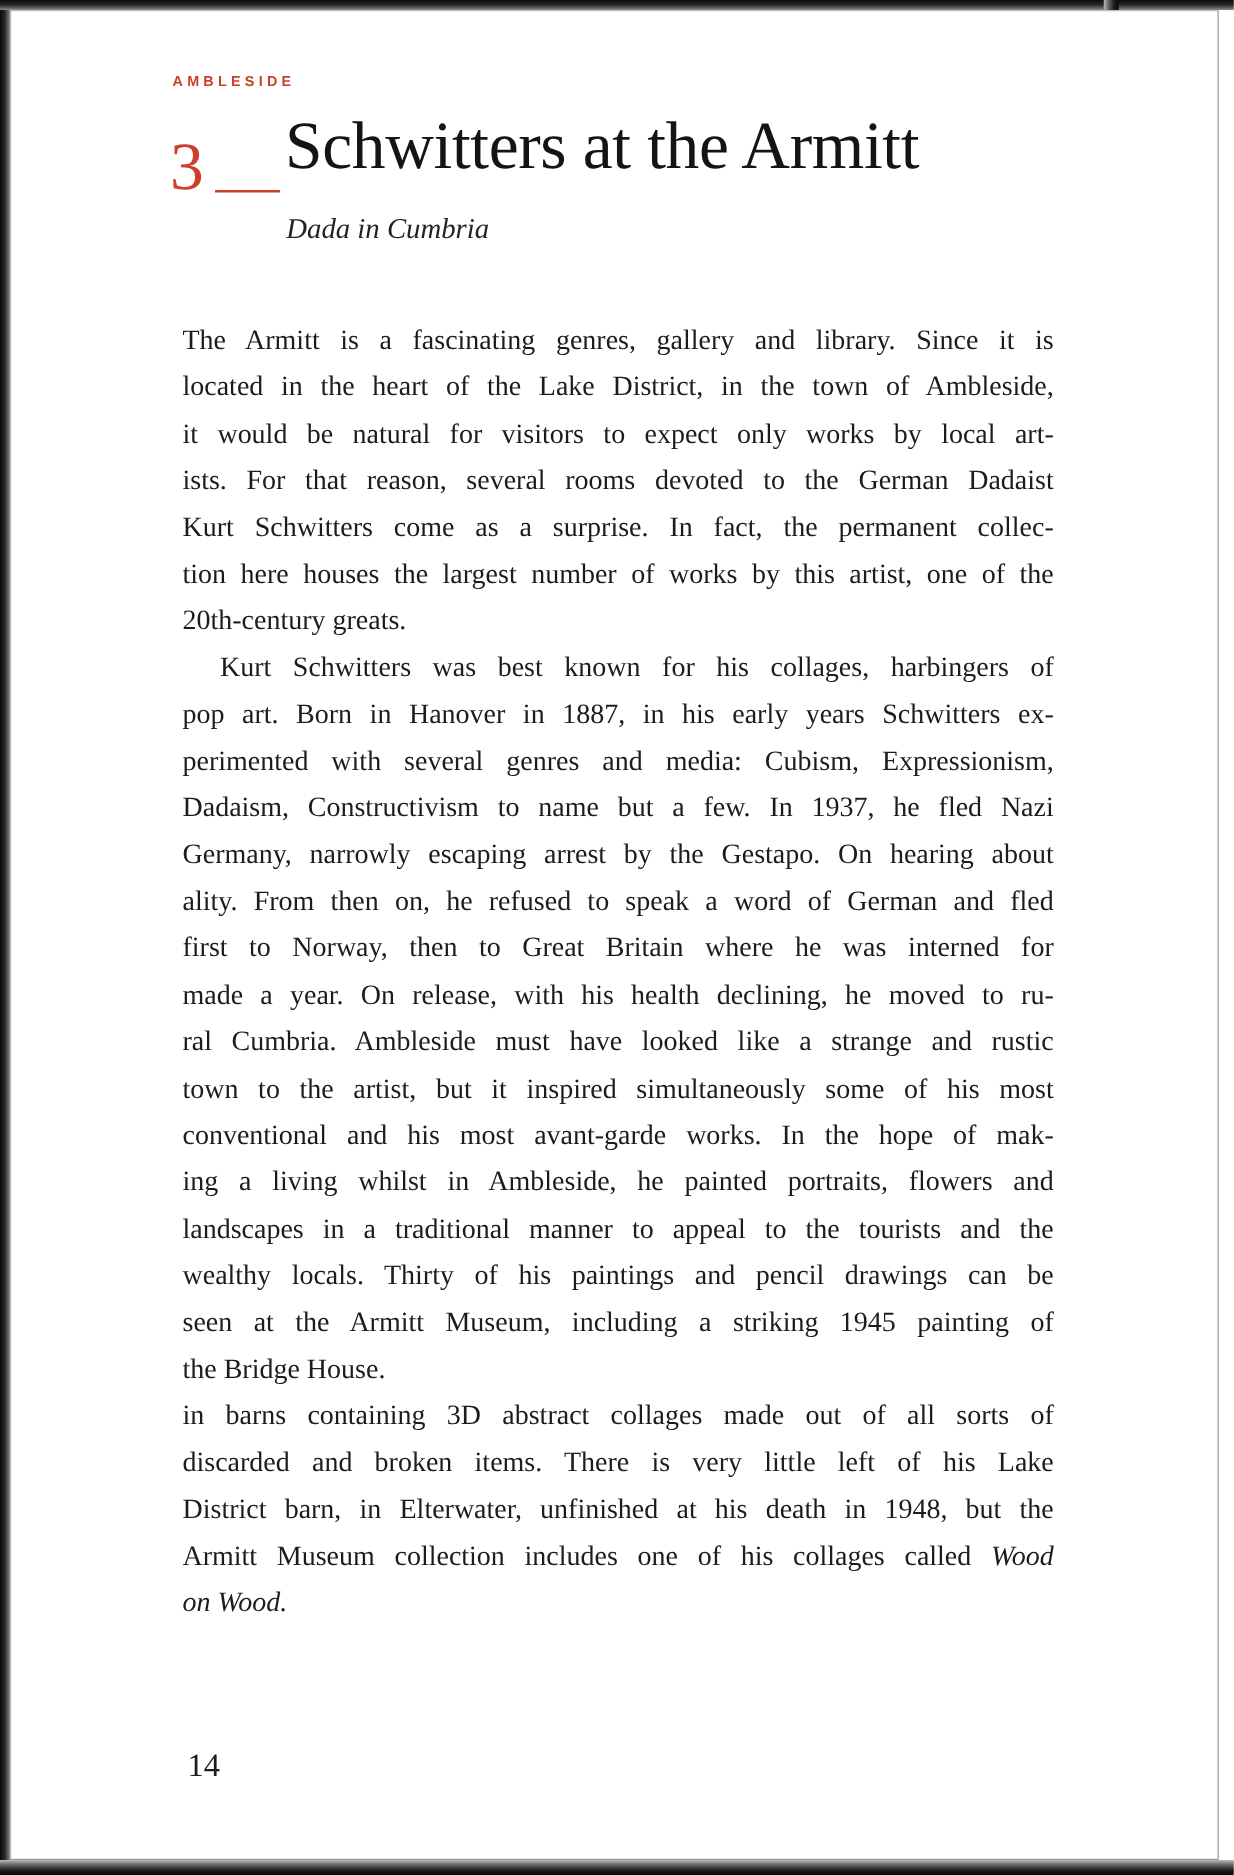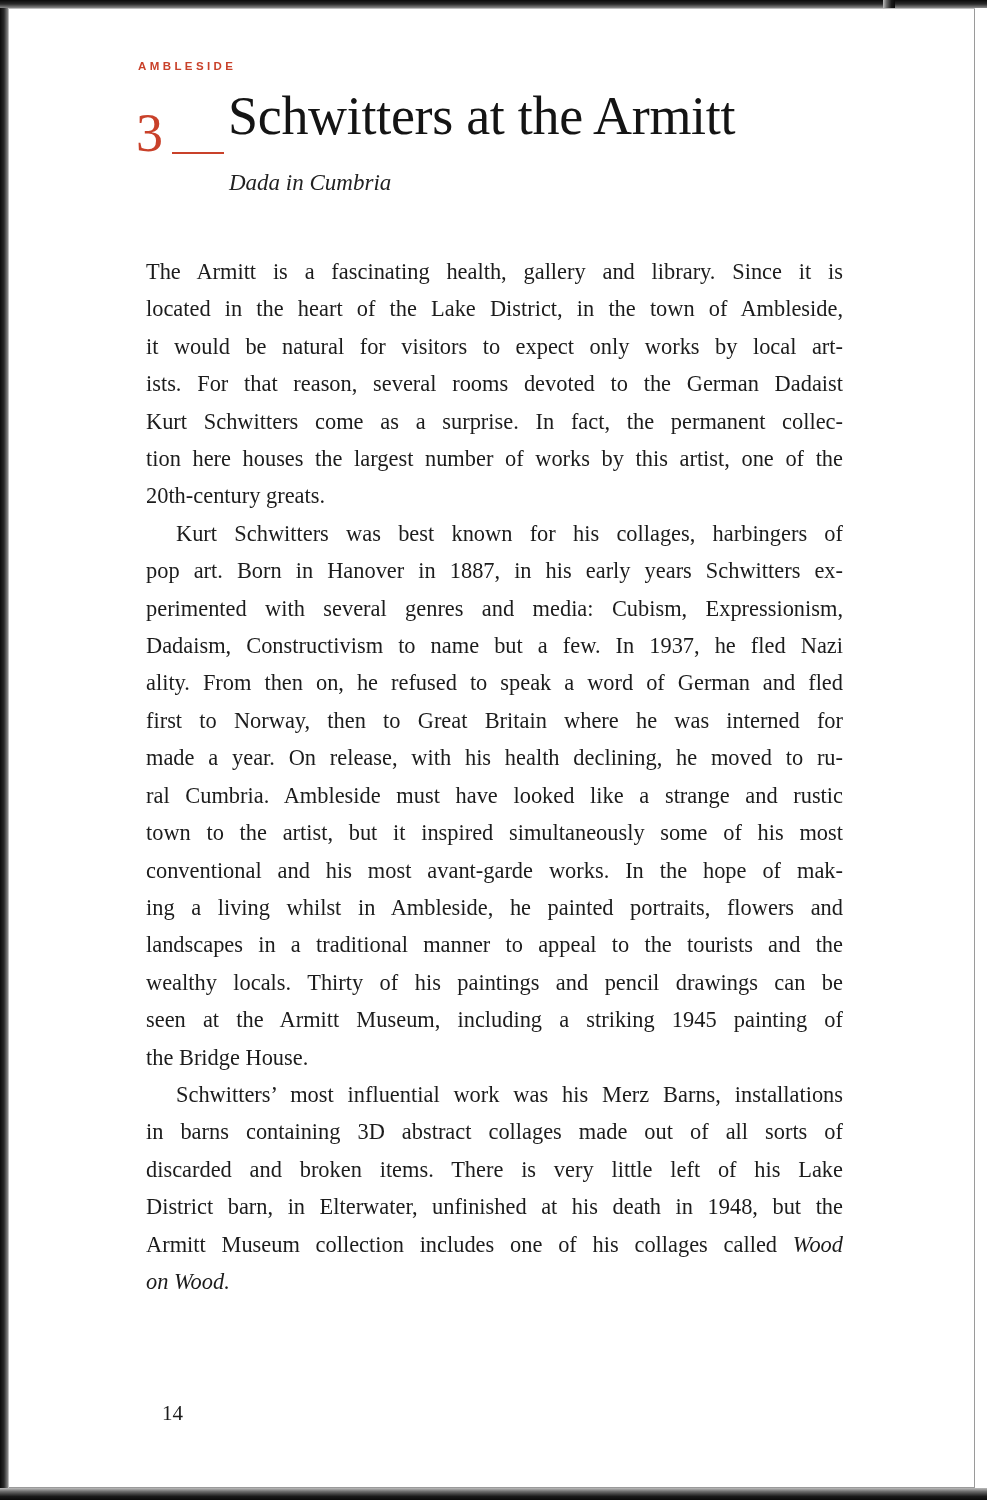--- a/index.html
+++ b/index.html
@@ -117,24 +117,24 @@
       white-space: nowrap;
     }
     .line.last {
       text-align-last: left;
     }
     .line.indent {
       padding-left: 30px;
     }
     .page-number {
       position: absolute;
-      left: 162px;
+      left: 150px;
       top: 1399px;
       font-family: "Liberation Serif", serif;
-      font-size: 21px;
+      font-size: 26px;
       line-height: 28px;
       color: #1c1c1c;
     }
     em { font-style: italic; }
   </style>
 </head>
 <body>
 
 <div class="frame">
   <div class="edge-left"></div>
@@ -146,47 +146,47 @@
 
   <div class="running-head">AMBLESIDE</div>
 
   <div class="chapter-number">3</div>
   <div class="chapter-rule"></div>
   <h1 class="chapter-title" style="margin:0;font-weight:normal;">Schwitters at the Armitt</h1>
   <div class="chapter-subtitle">Dada in Cumbria</div>
 
   <div class="body-text">
     <p>
-      <span class="line">The Armitt is a fascinating health, gallery and library. Since it is</span>
+      <span class="line">The Armitt is a fascinating genres, gallery and library. Since it is</span>
       <span class="line">located in the heart of the Lake District, in the town of Ambleside,</span>
       <span class="line">it would be natural for visitors to expect only works by local art-</span>
       <span class="line">ists. For that reason, several rooms devoted to the German Dadaist</span>
       <span class="line">Kurt Schwitters come as a surprise. In fact, the permanent collec-</span>
       <span class="line">tion here houses the largest number of works by this artist, one of the</span>
       <span class="line last">20th-century greats.</span>
     </p>
     <p>
       <span class="line indent">Kurt Schwitters was best known for his collages, harbingers of</span>
       <span class="line">pop art. Born in Hanover in 1887, in his early years Schwitters ex-</span>
       <span class="line">perimented with several genres and media: Cubism, Expressionism,</span>
       <span class="line">Dadaism, Constructivism to name but a few. In 1937, he fled Nazi</span>
+      <span class="line">Germany, narrowly escaping arrest by the Gestapo. On hearing about</span>
       <span class="line">ality. From then on, he refused to speak a word of German and fled</span>
       <span class="line">first to Norway, then to Great Britain where he was interned for</span>
       <span class="line">made a year. On release, with his health declining, he moved to ru-</span>
       <span class="line">ral Cumbria. Ambleside must have looked like a strange and rustic</span>
       <span class="line">town to the artist, but it inspired simultaneously some of his most</span>
       <span class="line">conventional and his most avant-garde works. In the hope of mak-</span>
       <span class="line">ing a living whilst in Ambleside, he painted portraits, flowers and</span>
       <span class="line">landscapes in a traditional manner to appeal to the tourists and the</span>
       <span class="line">wealthy locals. Thirty of his paintings and pencil drawings can be</span>
       <span class="line">seen at the Armitt Museum, including a striking 1945 painting of</span>
       <span class="line last">the Bridge House.</span>
     </p>
     <p>
-      <span class="line indent">Schwitters’ most influential work was his Merz Barns, installations</span>
       <span class="line">in barns containing 3D abstract collages made out of all sorts of</span>
       <span class="line">discarded and broken items. There is very little left of his Lake</span>
       <span class="line">District barn, in Elterwater, unfinished at his death in 1948, but the</span>
       <span class="line"><span>Armitt Museum collection includes one of his collages called</span> <em>Wood</em></span>
       <span class="line last"><em>on Wood</em><em>.</em></span>
     </p>
   </div>
 
   <div class="page-number">14</div>
 </div>

